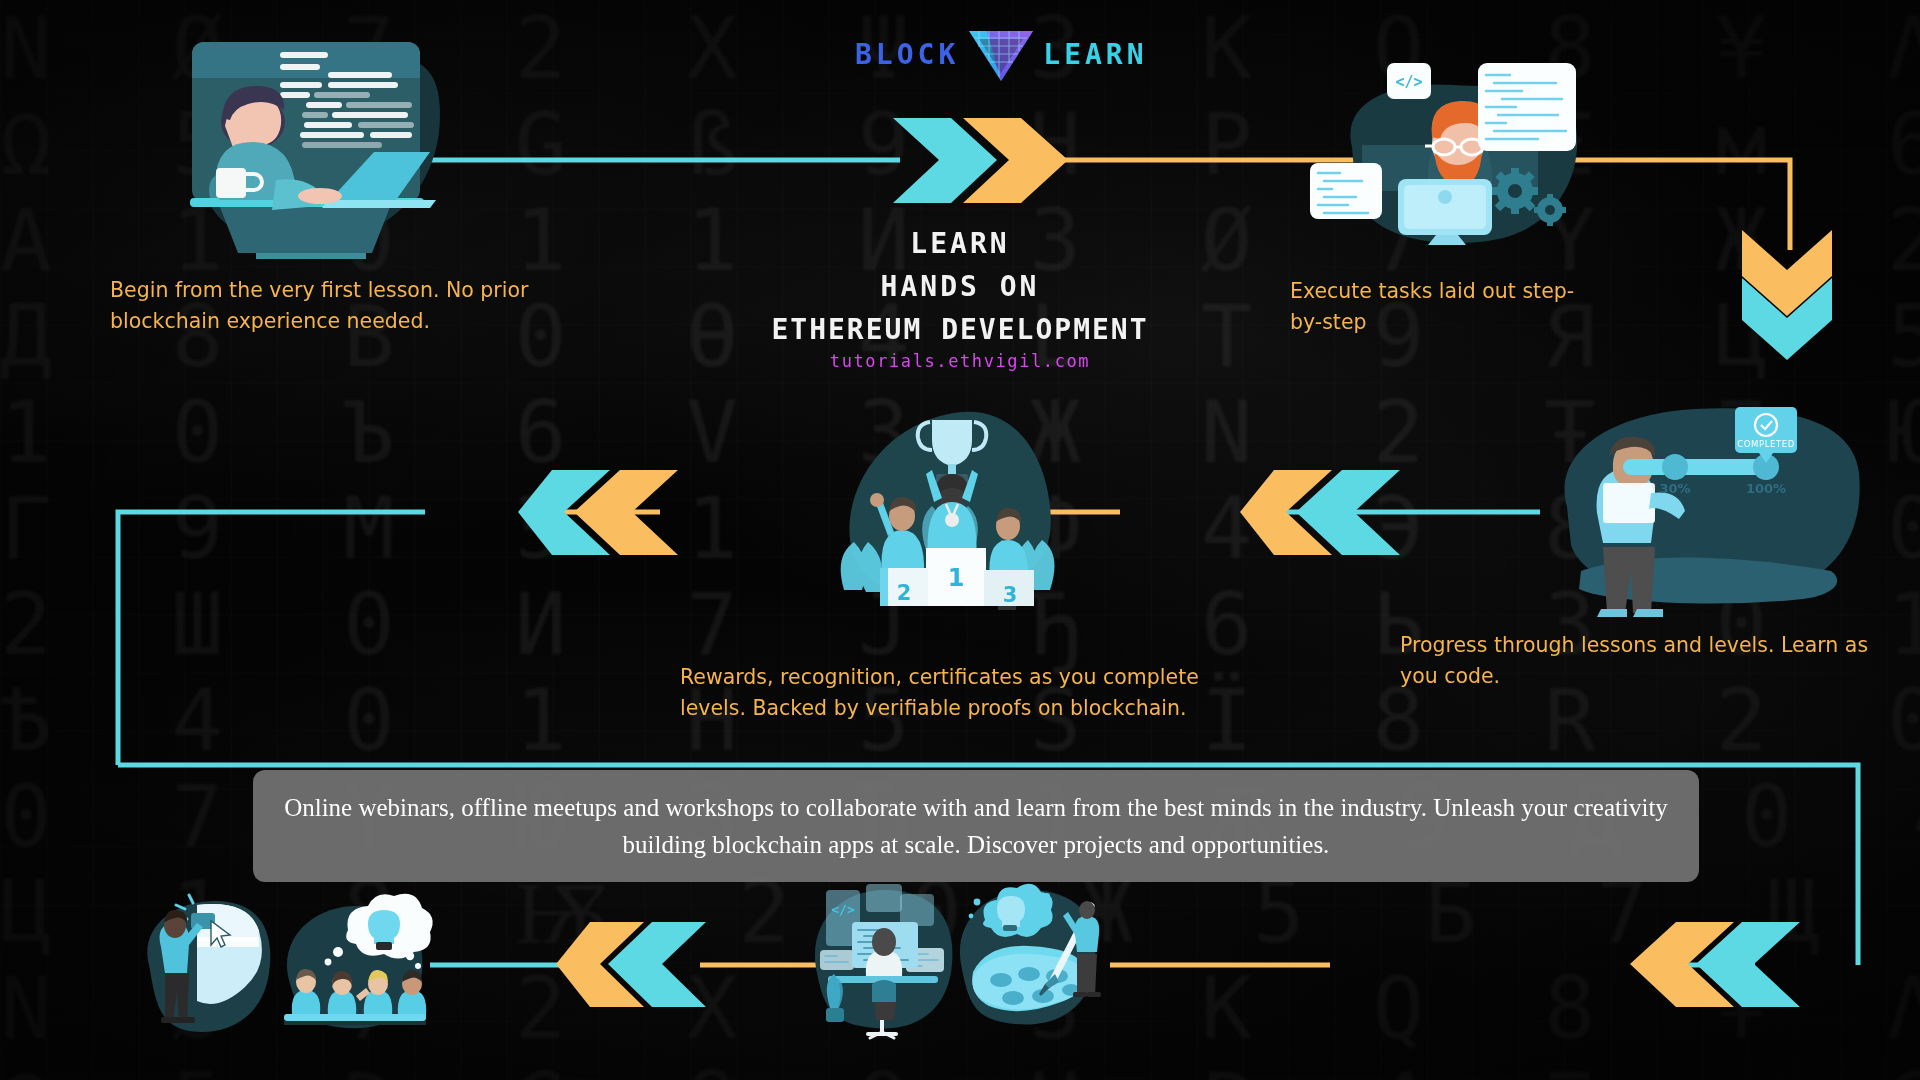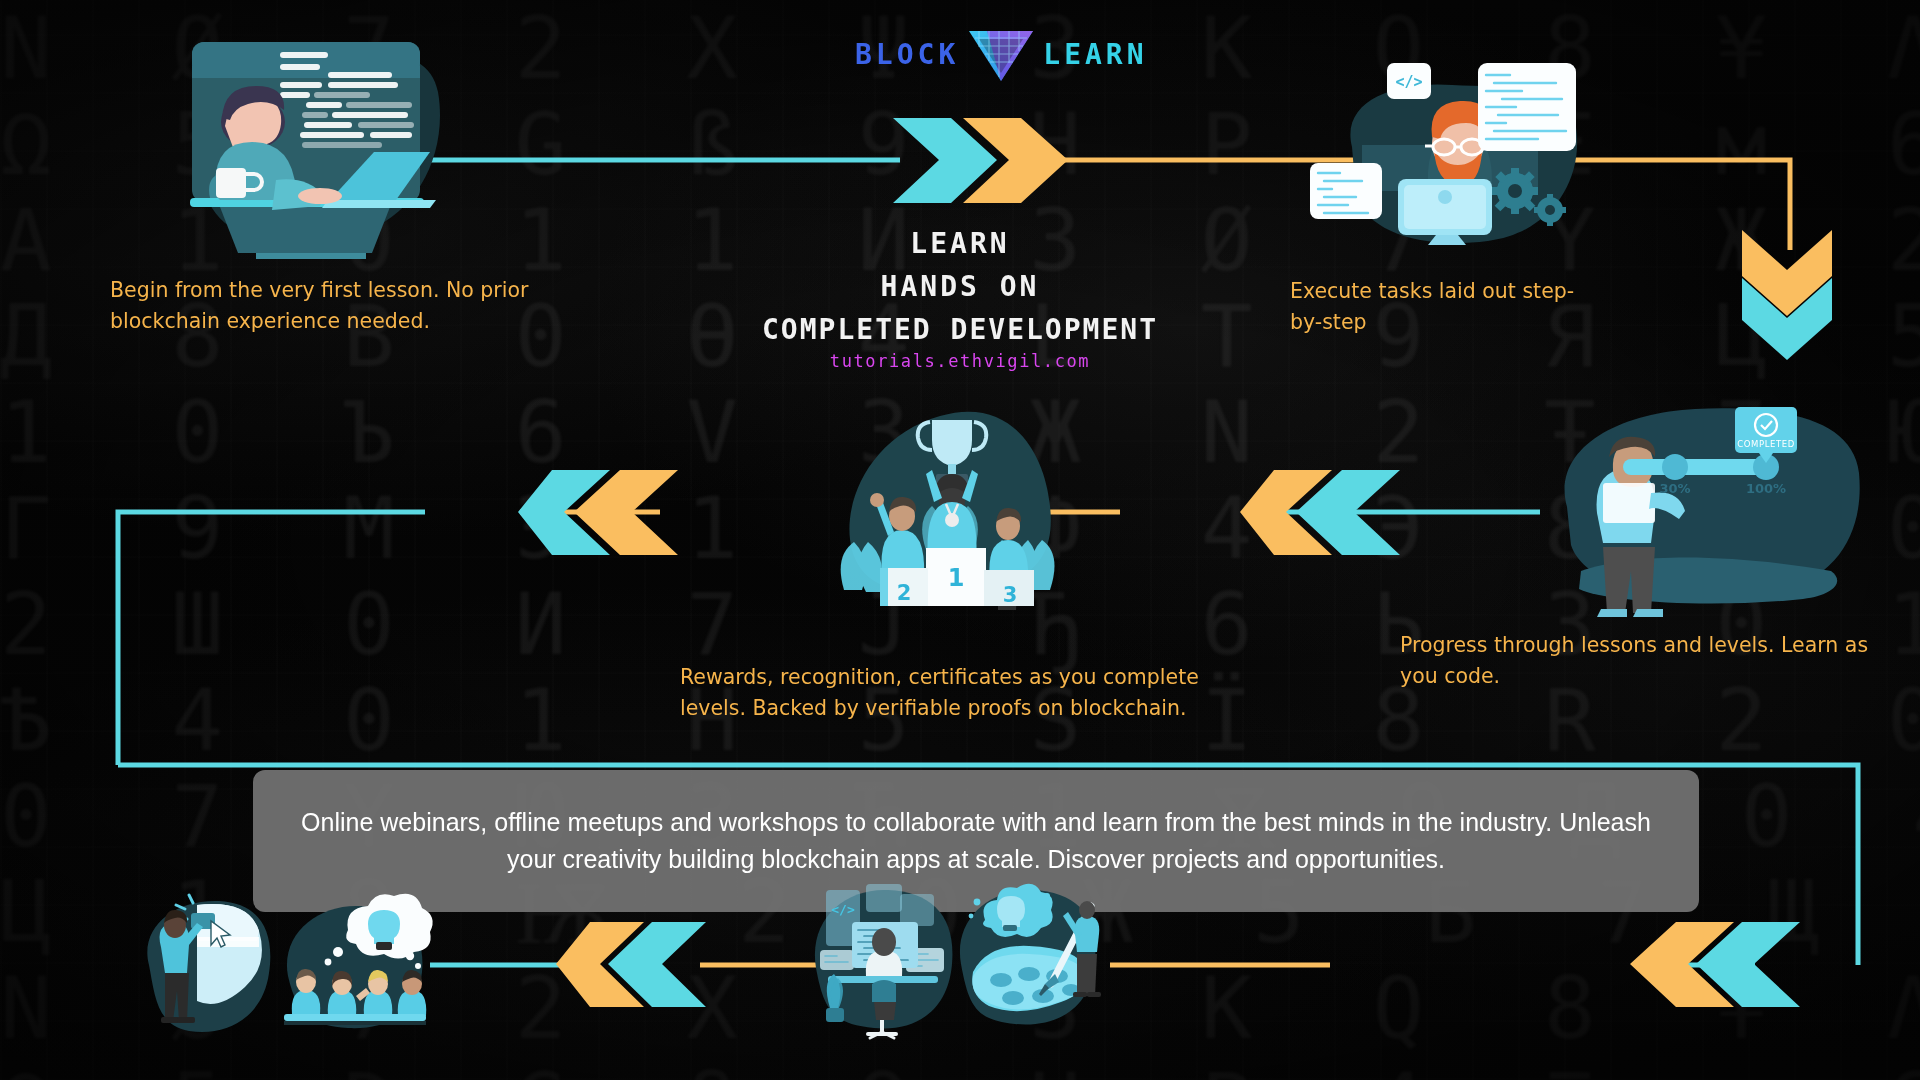--- a/index.html
+++ b/index.html
@@ -82,23 +82,23 @@
   }
 
   
   #banner{
     left:253px;top:770px;width:1446px;
     background:rgba(116,116,116,.92);
     border-radius:12px;
     padding:18px 26px;box-sizing:border-box;
   }
   #banner p{
-    margin:16px;color:#FFFFFF;text-align:center;
+    margin:1px;color:#FFFFFF;text-align:center;
     font-size:25px;line-height:37px;
-    font-family:Liberation Sans, sans-serif;
+    font-family:Liberation Serif, serif;
   }
 
   
   #wires{position:absolute;inset:0;width:1920px;height:1080px;}
 
   
   .illus{position:absolute;}
   svg{display:block;overflow:visible;}
 </style>
 </head>
@@ -171,21 +171,21 @@
           <line x1="54" y1="4" x2="54" y2="24"></line>
         </g>
       </svg>
     </span>
     <span class="word w-vigil">LEARN</span>
   </div>
 
   <div class="abs" id="headline">
     <div class="l1">LEARN</div>
     <div class="l2">HANDS ON</div>
-    <div class="l3">COMPLETED DEVELOPMENT</div>
+    <div class="l3">ETHEREUM DEVELOPMENT</div>
     <div class="url">tutorials.ethvigil.com</div>
   </div>
 
   <div class="illus" style="left:170px;top:30px;">
     <svg width="280" height="230" viewBox="0 0 280 230">
       <path d="M36 80 C20 36 66 12 110 16 C168 20 258 6 268 62 C278 120 250 180 198 200 C140 222 66 218 42 178 C22 144 46 116 36 80 Z" fill="#18353C"></path>
       <rect x="22" y="12" width="228" height="160" rx="12" fill="#2C5E68"></rect>
       <rect x="22" y="12" width="228" height="34" rx="12" fill="#347484"></rect>
       <rect x="22" y="36" width="228" height="12" fill="#347484"></rect>
       <g fill="#FFFFFF" opacity=".92">

